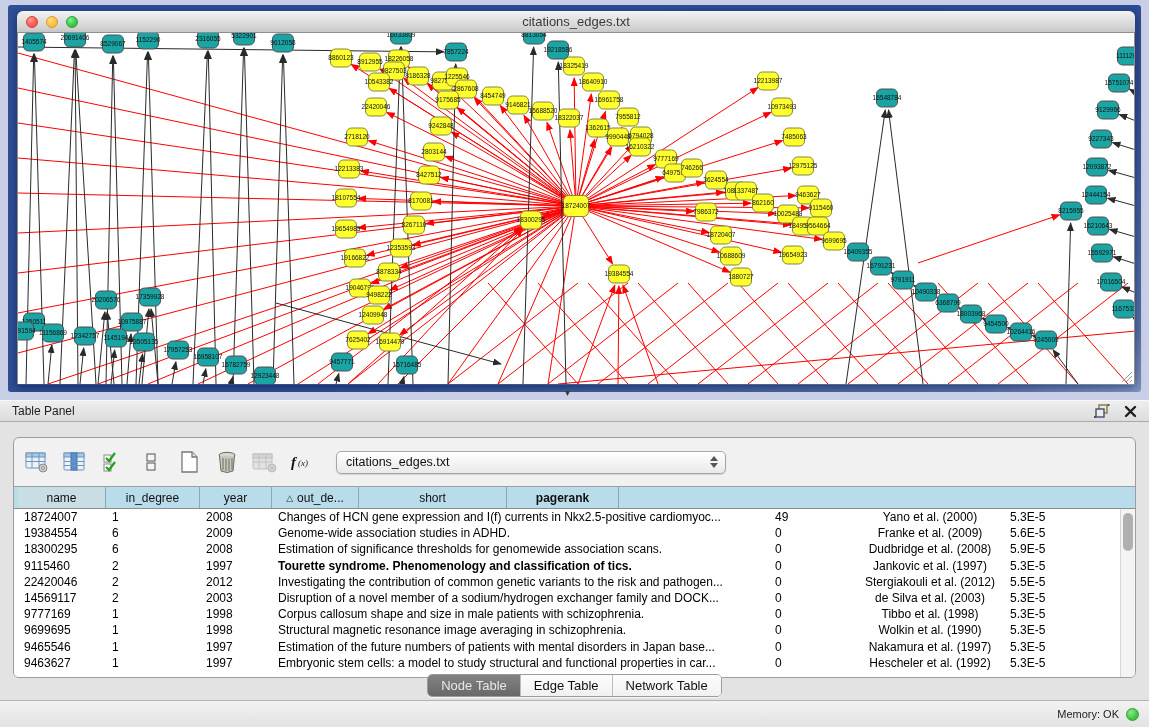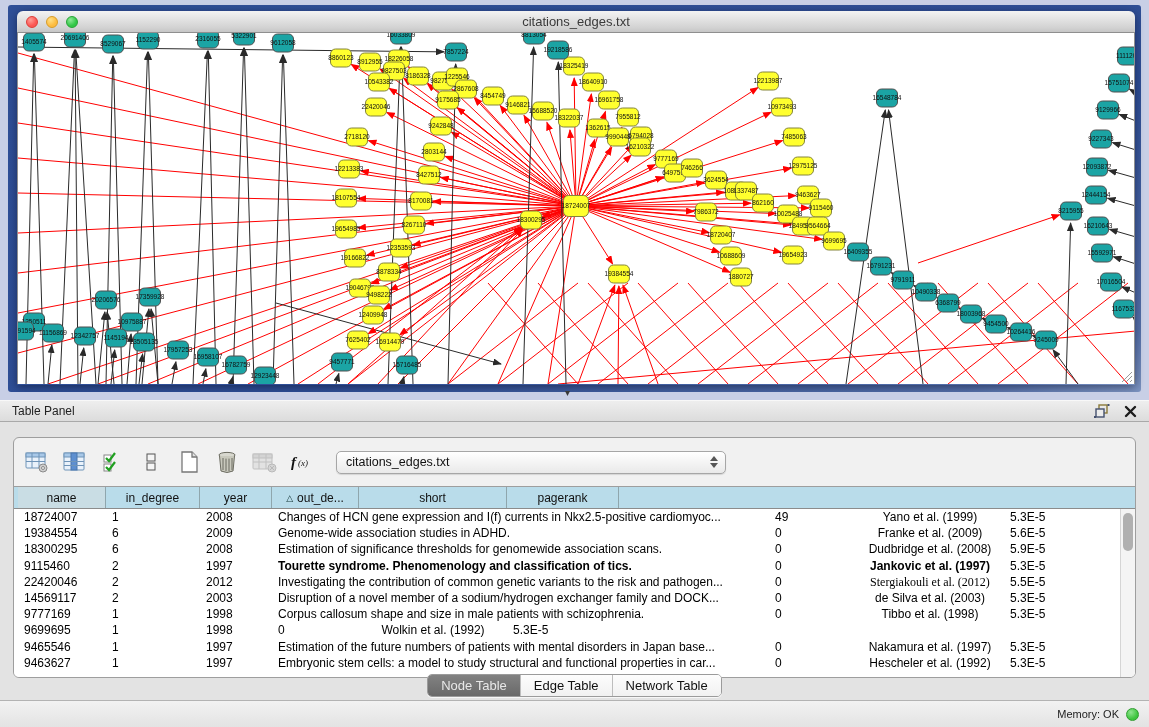--- a/index.html
+++ b/index.html
@@ -843,32 +843,32 @@
             <div class="hdr-cell" style="width: 72px;">
               <span>year</span>
             </div>
             <div class="hdr-cell" style="width: 87px;">
               <span class="sorticon">△</span>
               <span>out_de...</span>
             </div>
             <div class="hdr-cell" style="width: 148px;">
               <span>short</span>
             </div>
-            <div class="hdr-cell" style="width: 112px;">
+            <div class="hdr-cell" style="width: 112px; font-weight: bold;">
               <span>pagerank</span>
             </div>
           </div>
         <div class="rows" id="tblrows">
             <div class="trow">
               <div class="tcell" style="width: 88px;">18724007</div>
               <div class="tcell" style="width: 94px;">1</div>
               <div class="tcell" style="width: 72px;">2008</div>
               <div class="tcell" style="width: 497px;">Changes of HCN gene expression and I(f) currents in Nkx2.5-positive cardiomyoc...</div>
               <div class="tcell" style="width: 87px;">49</div>
-              <div class="tcell c" style="width: 148px;">Yano et al. (1999)</div>
+              <div class="tcell c" style="width: 148px;">Yano et al. (2000)</div>
               <div class="tcell" style="width: 112px;">5.3E-5</div>
             </div>
             <div class="trow">
               <div class="tcell" style="width: 88px;">19384554</div>
               <div class="tcell" style="width: 94px;">6</div>
               <div class="tcell" style="width: 72px;">2009</div>
               <div class="tcell" style="width: 497px;">Genome-wide association studies in ADHD.</div>
               <div class="tcell" style="width: 87px;">0</div>
               <div class="tcell c" style="width: 148px;">Franke et al. (2009)</div>
               <div class="tcell" style="width: 112px;">5.6E-5</div>
@@ -881,30 +881,30 @@
               <div class="tcell" style="width: 87px;">0</div>
               <div class="tcell c" style="width: 148px;">Dudbridge et al. (2008)</div>
               <div class="tcell" style="width: 112px;">5.9E-5</div>
             </div>
             <div class="trow">
               <div class="tcell" style="width: 88px;">9115460</div>
               <div class="tcell" style="width: 94px;">2</div>
               <div class="tcell" style="width: 72px;">1997</div>
               <div class="tcell" style="width: 497px; font-weight: bold;">Tourette syndrome. Phenomenology and classification of tics.</div>
               <div class="tcell" style="width: 87px;">0</div>
-              <div class="tcell c" style="width: 148px; font-weight: bold;">Jankovic et al. (1997)</div>
+              <div class="tcell c" style="width: 148px;">Jankovic et al. (1997)</div>
               <div class="tcell" style="width: 112px;">5.3E-5</div>
             </div>
             <div class="trow">
               <div class="tcell" style="width: 88px;">22420046</div>
               <div class="tcell" style="width: 94px;">2</div>
               <div class="tcell" style="width: 72px;">2012</div>
               <div class="tcell" style="width: 497px;">Investigating the contribution of common genetic variants to the risk and pathogen...</div>
               <div class="tcell" style="width: 87px;">0</div>
-              <div class="tcell c" style="width: 148px; font-family: Liberation Serif, serif;">Stergiakouli et al. (2012)</div>
+              <div class="tcell c" style="width: 148px;">Stergiakouli et al. (2012)</div>
               <div class="tcell" style="width: 112px;">5.5E-5</div>
             </div>
             <div class="trow">
               <div class="tcell" style="width: 88px;">14569117</div>
               <div class="tcell" style="width: 94px;">2</div>
               <div class="tcell" style="width: 72px;">2003</div>
               <div class="tcell" style="width: 497px;">Disruption of a novel member of a sodium/hydrogen exchanger family and DOCK...</div>
               <div class="tcell" style="width: 87px;">0</div>
               <div class="tcell c" style="width: 148px;">de Silva et al. (2003)</div>
               <div class="tcell" style="width: 112px;">5.3E-5</div>
@@ -915,22 +915,23 @@
               <div class="tcell" style="width: 72px;">1998</div>
               <div class="tcell" style="width: 497px;">Corpus callosum shape and size in male patients with schizophrenia.</div>
               <div class="tcell" style="width: 87px;">0</div>
               <div class="tcell c" style="width: 148px;">Tibbo et al. (1998)</div>
               <div class="tcell" style="width: 112px;">5.3E-5</div>
             </div>
             <div class="trow">
               <div class="tcell" style="width: 88px;">9699695</div>
               <div class="tcell" style="width: 94px;">1</div>
               <div class="tcell" style="width: 72px;">1998</div>
+              <div class="tcell" style="width: 497px;">Structural magnetic resonance image averaging in schizophrenia.</div>
               <div class="tcell" style="width: 87px;">0</div>
-              <div class="tcell c" style="width: 148px;">Wolkin et al. (1992)</div>
+              <div class="tcell c" style="width: 148px;">Wolkin et al. (1990)</div>
               <div class="tcell" style="width: 112px;">5.3E-5</div>
             </div>
             <div class="trow">
               <div class="tcell" style="width: 88px;">9465546</div>
               <div class="tcell" style="width: 94px;">1</div>
               <div class="tcell" style="width: 72px;">1997</div>
               <div class="tcell" style="width: 497px;">Estimation of the future numbers of patients with mental disorders in Japan base...</div>
               <div class="tcell" style="width: 87px;">0</div>
               <div class="tcell c" style="width: 148px;">Nakamura et al. (1997)</div>
               <div class="tcell" style="width: 112px;">5.3E-5</div>

